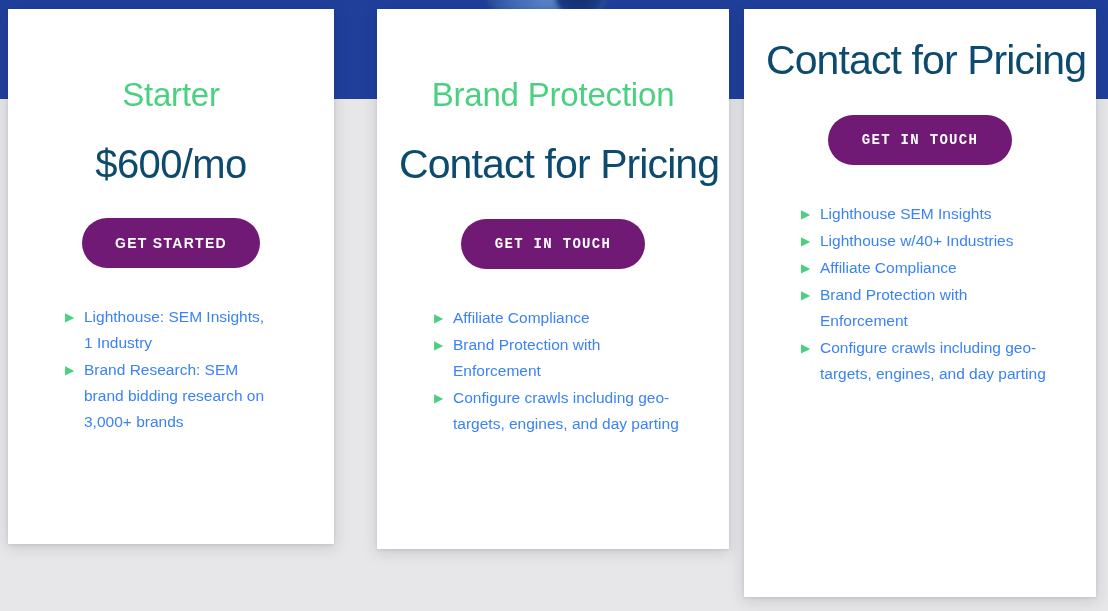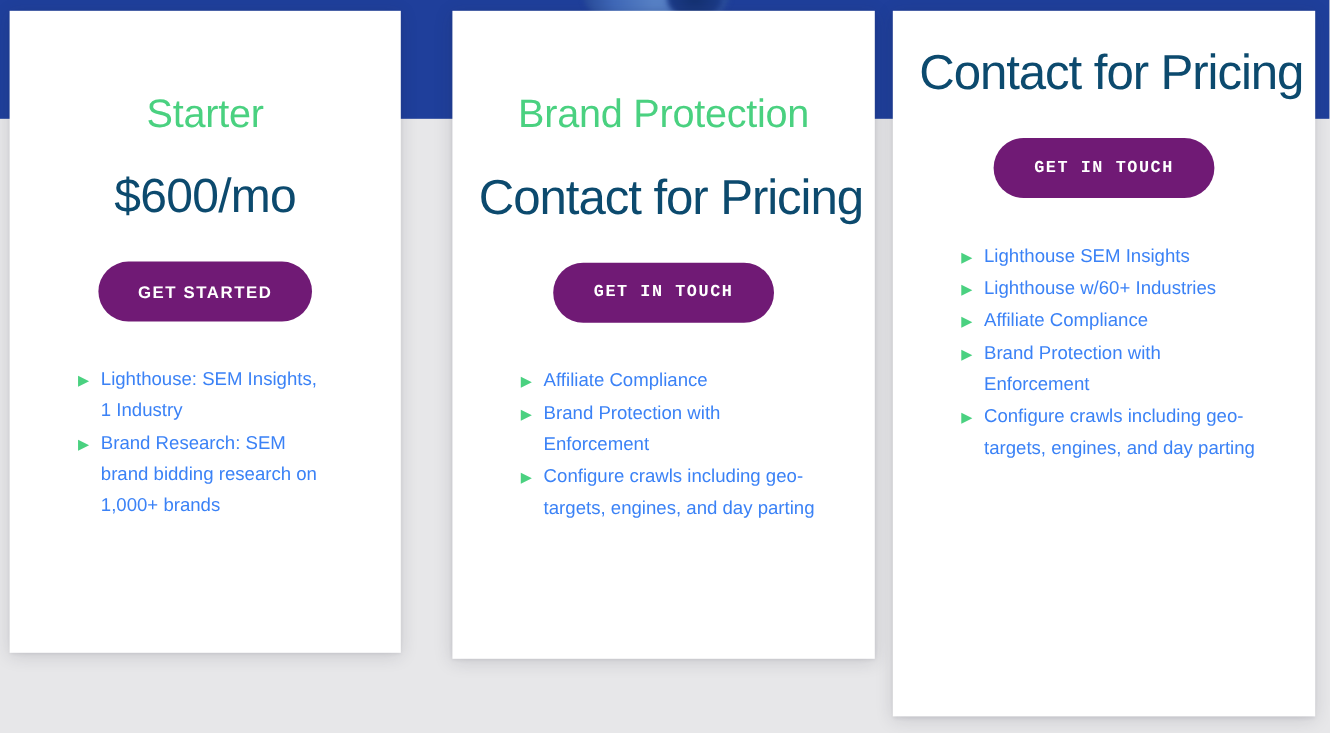--- a/index.html
+++ b/index.html
@@ -171,21 +171,21 @@
     <div class="cta-wrap">
       <button class="cta">GET STARTED</button>
     </div>
     <ul class="features">
       <li class="feature">
         <span class="bullet">▶</span>
         <span class="feature-text">Lighthouse: SEM Insights, 1 Industry</span>
       </li>
       <li class="feature">
         <span class="bullet">▶</span>
-        <span class="feature-text">Brand Research:  SEM brand bidding research on 1,000+ brands</span>
+        <span class="feature-text">Brand Research:  SEM brand bidding research on 3,000+ brands</span>
       </li>
     </ul>
   </div>
 </div>
 
 <div class="card" id="card-brand">
   <div class="card-inner">
     <div class="plan-name">Brand Protection</div>
     <div class="plan-price wide">Contact for Pricing</div>
     <div class="cta-wrap">
@@ -214,21 +214,21 @@
     <div class="cta-wrap">
       <button class="cta">GET IN TOUCH</button>
     </div>
     <ul class="features">
       <li class="feature">
         <span class="bullet">▶</span>
         <span class="feature-text">Lighthouse SEM Insights</span>
       </li>
       <li class="feature">
         <span class="bullet">▶</span>
-        <span class="feature-text">Lighthouse w/60+ Industries</span>
+        <span class="feature-text">Lighthouse w/40+ Industries</span>
       </li>
       <li class="feature">
         <span class="bullet">▶</span>
         <span class="feature-text">Affiliate Compliance</span>
       </li>
       <li class="feature">
         <span class="bullet">▶</span>
         <span class="feature-text">Brand Protection with Enforcement</span>
       </li>
       <li class="feature">

